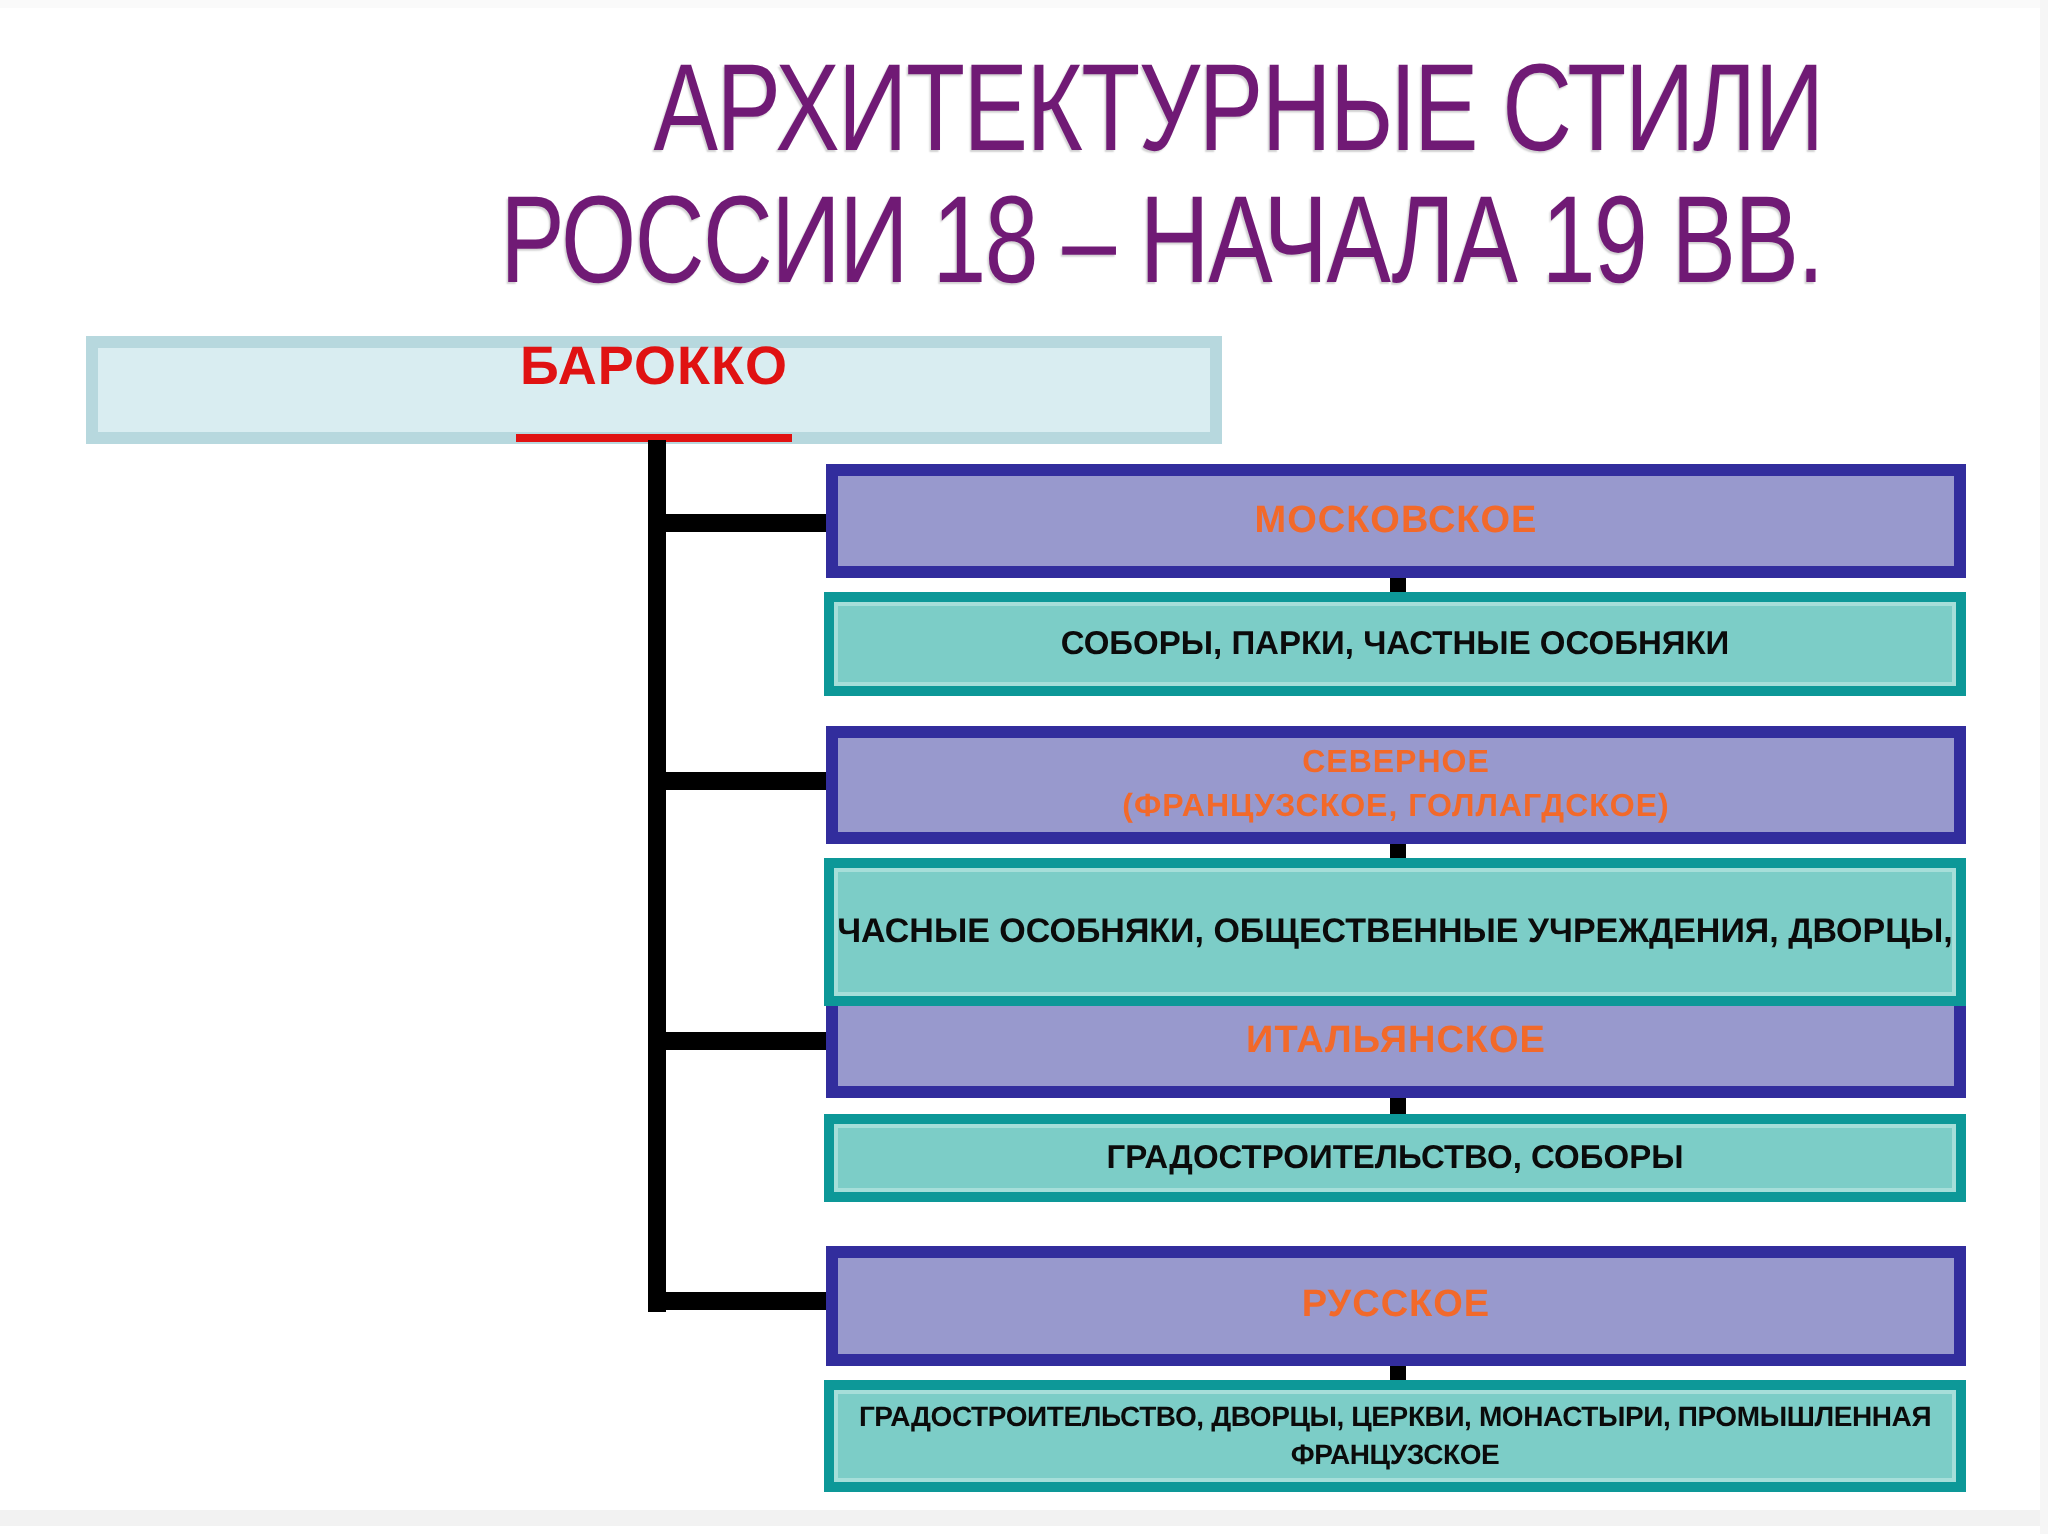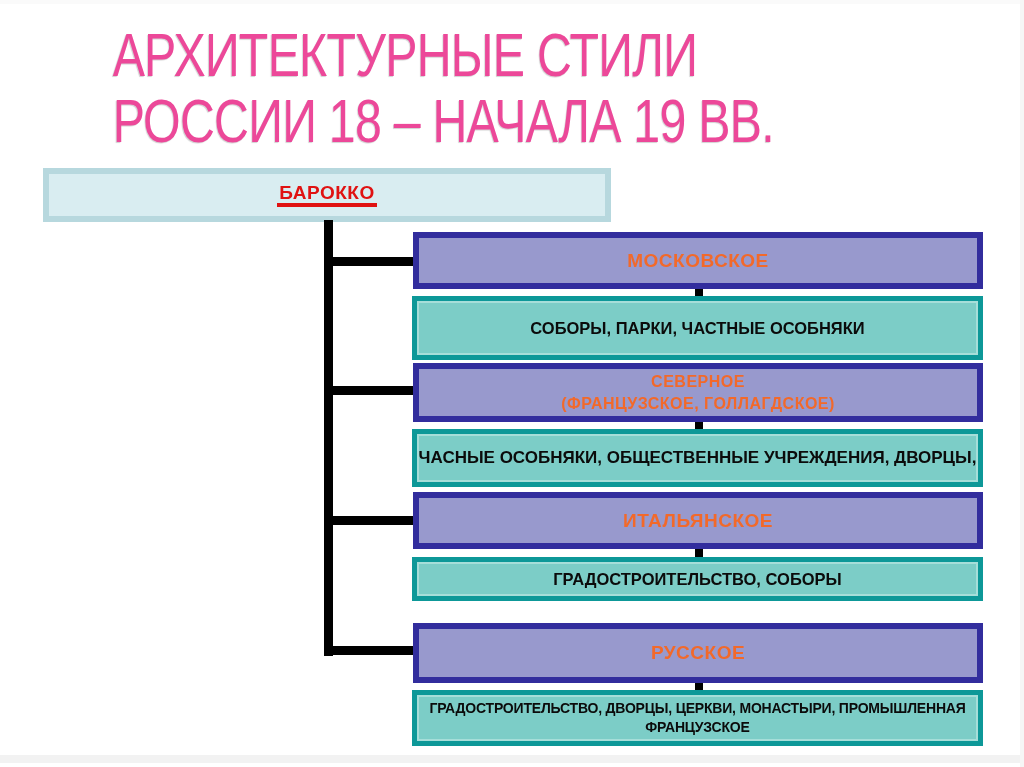--- a/index.html
+++ b/index.html
@@ -14,22 +14,22 @@
   
   .edge-top    { position:absolute; left:0; top:0; width:1024px; height:4px; background:#fafafa; }
   .edge-bottom { position:absolute; left:0; top:755px; width:1024px; height:8px; background:#f2f2f2; }
   .edge-right  { position:absolute; left:1020px; top:0; width:4px; height:767px; background:#f6f6f6; }
 
   
   .title {
     position: absolute;
     left: 0; top: 22px;
     width: 1024px;
-    text-align: left;
-    color: #ec4899;
+    text-align: right;
+    color: #701a75;
     font-size: 62px;
     line-height: 66px;
     font-weight: 400;
     letter-spacing: -1px;
     text-shadow: -1px 1px 1px rgba(0,0,0,0.18);
   }
   .title-line { transform: scaleX(0.78); transform-origin: 50% 50%; white-space: nowrap; }
 
   
   .root-box {
@@ -37,24 +37,24 @@
     left: 43px; top: 168px;
     width: 568px; height: 54px;
     box-sizing: border-box;
     background: var(--root_fill, #d9edf1);
     border: 6px solid var(--root_border, #b7d8de);
     display: flex; align-items: center; justify-content: center;
   }
   .root-label {
     color: var(--root_text, #e01212);
     font-weight: 700;
-    font-size: 19px;
+    font-size: 27px;
     letter-spacing: 0.5px;
     border-bottom: 4px solid var(--root_text, #e01212);
-    padding: 0 2px 1px 2px;
+    padding: 0 2px 19px 2px;
     line-height: 1.05;
   }
 
   
   .line { position: absolute; background: #000000; }
   .trunk    { left: 324px; top: 220px; width: 9px; height: 436px; }
   .branch   { left: 324px; width: 93px; height: 9px; }
   .branch-1 { top: 257px; }
   .branch-2 { top: 386px; }
   .branch-3 { top: 516px; }
@@ -89,22 +89,22 @@
     left: 412px; width: 571px;
     box-sizing: border-box;
     background: var(--teal_fill, #7ccdc7);
     border: 5px solid var(--teal_border, #0d9898);
     box-shadow: inset 0 0 0 2px var(--teal_inner, #a6ded9);
     display: flex; flex-direction: column; align-items: center; justify-content: center;
     color: #0b0b0b;
     font-weight: 700;
     text-align: center;
   }
-  .desc-1 { top: 296px; height: 64px; font-size: 16.5px; }
-  .desc-2 { top: 429px; height: 58px; font-size: 17px; line-height: 1.3; }
+  .desc-1 { top: 296px; height: 52px; font-size: 16.5px; }
+  .desc-2 { top: 429px; height: 74px; font-size: 17px; line-height: 1.3; }
   .desc-3 { top: 557px; height: 44px; font-size: 16.5px; }
   .desc-4 { top: 690px; height: 56px; font-size: 14px; line-height: 1.35; letter-spacing: -0.2px; }
 </style>
 </head>
 <body>
 
 <div class="slide">
 
   <div class="edge-top"></div>
   <div class="edge-bottom"></div>

